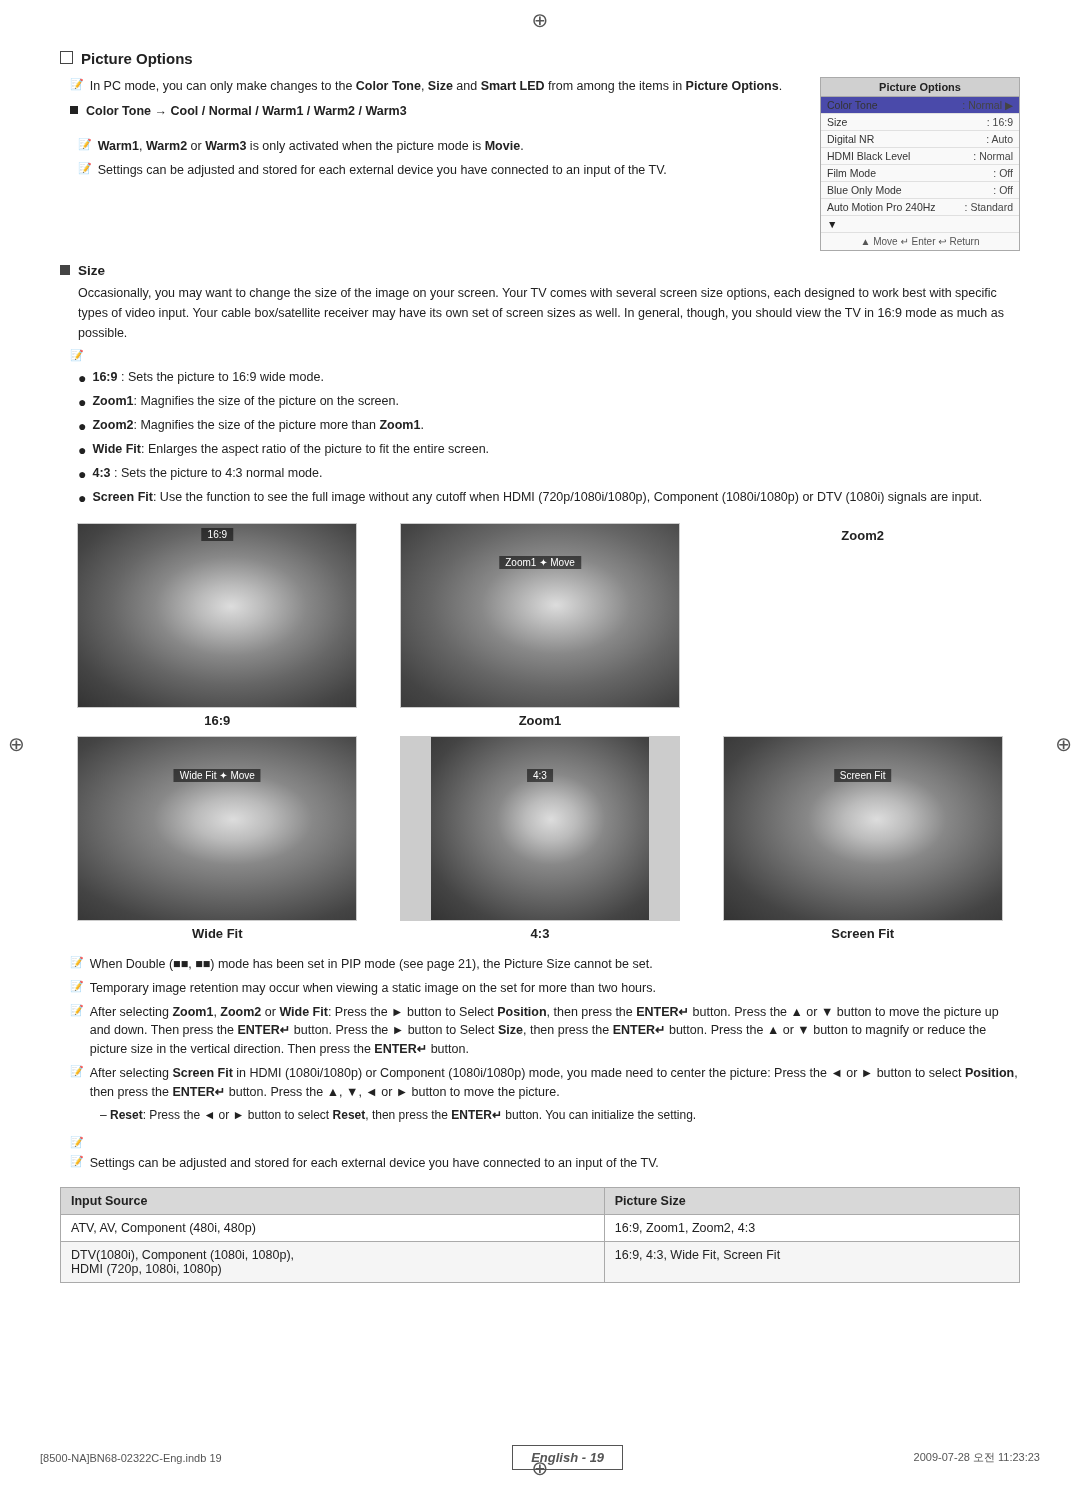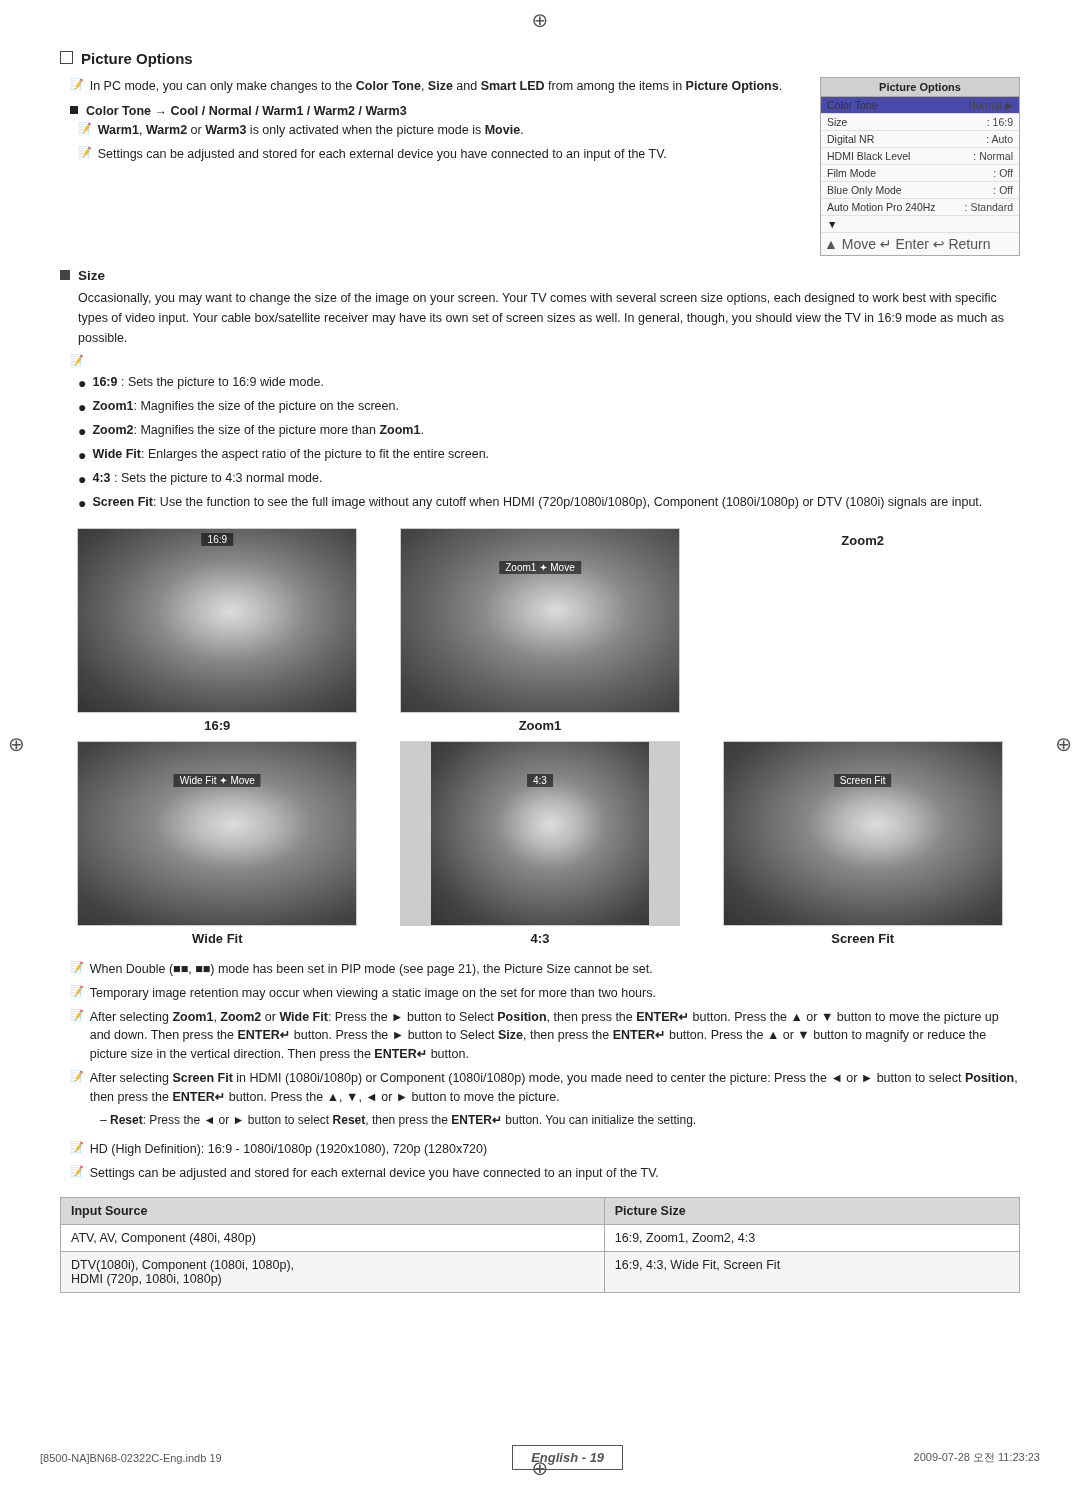--- a/index.html
+++ b/index.html
@@ -93,21 +93,21 @@
       margin-top: 1px;
       color: #444;
       flex-shrink: 0;
     }
     .note-text { font-size: 12.5px; line-height: 1.5; }
 
     
     .black-square-row {
       display: flex;
       align-items: flex-start;
-      margin-bottom: 0;
+      margin-bottom: 16px;
       padding-left: 10px;
     }
     .black-square {
       width: 8px;
       height: 8px;
       background: #222;
       flex-shrink: 0;
       margin-right: 8px;
       margin-top: 4px;
     }
@@ -229,22 +229,22 @@
       border-bottom: 1px solid #e0e0e0;
       font-size: 10.5px;
     }
     .options-box-row.highlighted {
       background: #4a4aaa;
       color: #fff;
     }
     .options-box-key { color: #333; }
     .options-box-val { color: #444; }
     .options-box-footer {
-      text-align: left;
-      font-size: 14px;
+      text-align: center;
+      font-size: 10px;
       padding: 3px;
       color: #555;
     }
 
     
     .data-table {
       width: 100%;
       border-collapse: collapse;
       margin-top: 14px;
       font-size: 12.5px;
@@ -480,21 +480,20 @@
   </div>
   <div class="note-row" style="margin-bottom:5px;">
     <span class="note-icon">📝</span>
     <span class="note-text">After selecting <b>Screen Fit</b> in HDMI (1080i/1080p) or Component (1080i/1080p) mode, you made need to center the picture: Press the ◄ or ► button to select <b>Position</b>, then press the <b>ENTER↵</b> button. Press the ▲, ▼, ◄ or ► button to move the picture.</span>
   </div>
   <div class="note-sub" style="padding-left:40px;">
     – <b>Reset</b>: Press the ◄ or ► button to select <b>Reset</b>, then press the <b>ENTER↵</b> button. You can initialize the setting.
   </div>
   <div class="note-row" style="margin-bottom:5px;">
     <span class="note-icon">📝</span>
-    <span class="note-text">HD (High Definition): 16:9 - 1080i/1080p (1920x1080), 720p (1280x720)</span>
   </div>
   <div class="note-row" style="margin-bottom:5px;">
     <span class="note-icon">📝</span>
     <span class="note-text">Settings can be adjusted and stored for each external device you have connected to an input of the TV.</span>
   </div>
 
   <table class="data-table">
     <thead>
       <tr>
         <th>Input Source</th>

